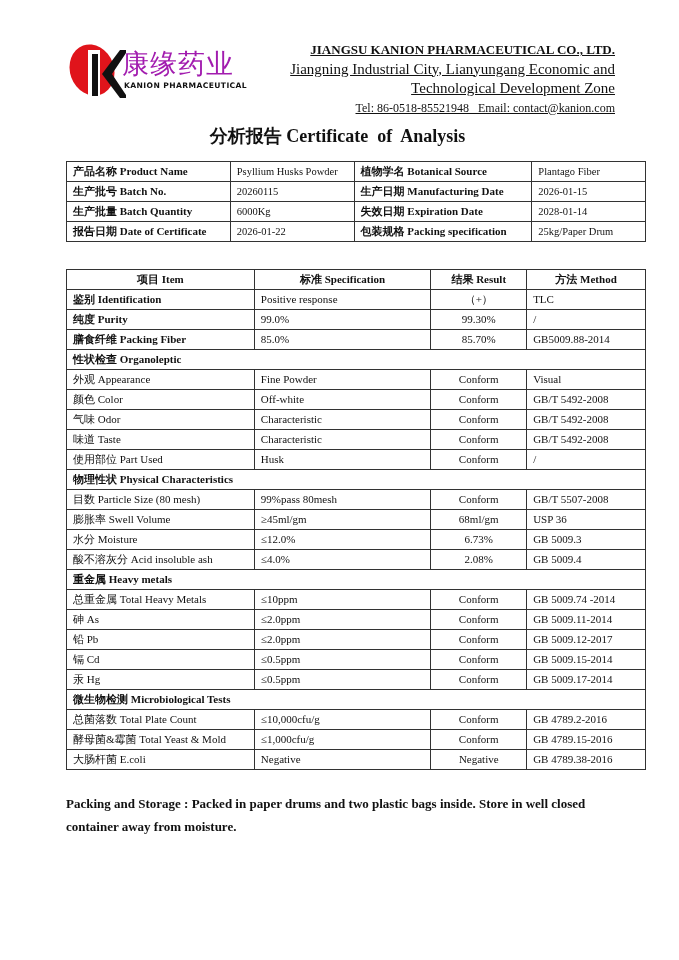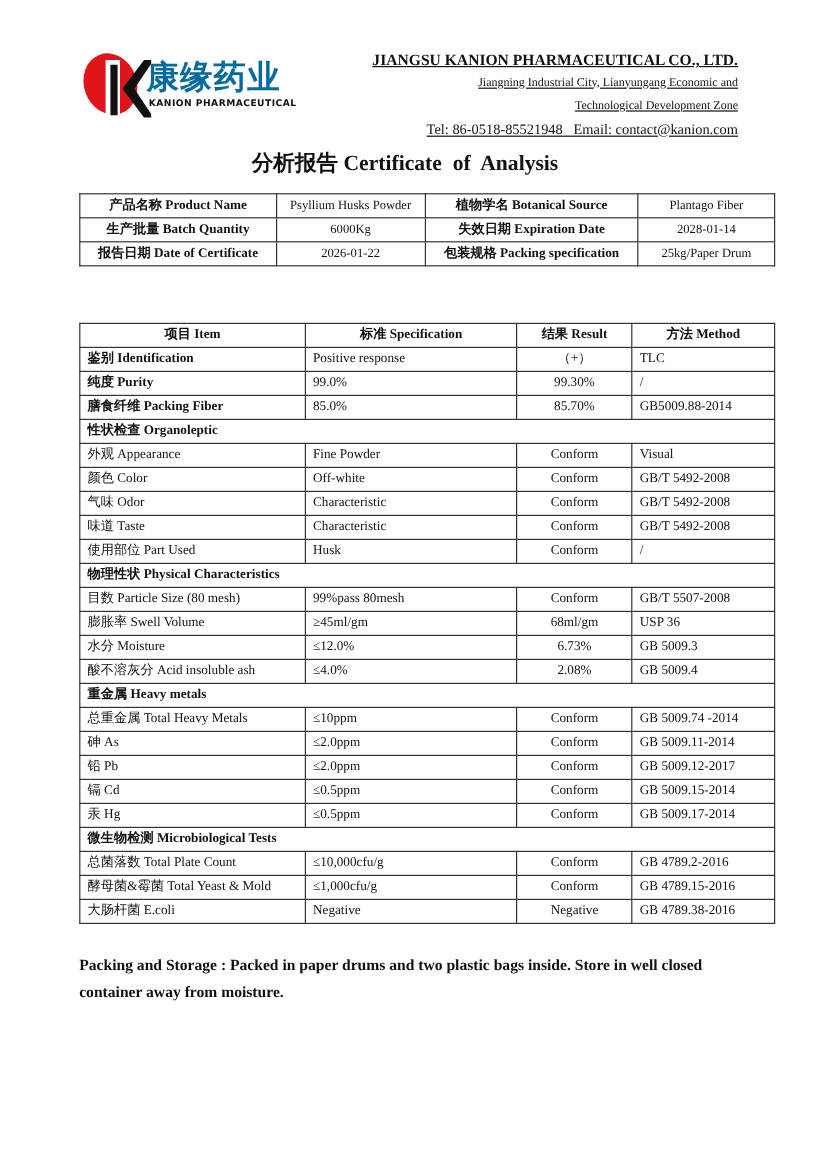--- a/index.html
+++ b/index.html
@@ -1,27 +1,27 @@
 <!DOCTYPE html>
 <html><head>
 <meta charset="utf-8">
 <style>
   html, body { margin:0; padding:0; background:#fff; }
   body { width:679px; height:960px; position:relative; overflow:hidden; font-family:"Liberation Serif", "DejaVu Serif", serif; color:#111; }
   .logo { position:absolute; left:66px; top:40px; width:200px; height:62px; }
-  .logo-cn { position:absolute; left:56px; top:6px; font-family:"DejaVu Sans", sans-serif; font-weight:bold; font-size:27px; letter-spacing:1px; color:#0369a1; }
+  .logo-cn { position:absolute; left:56px; top:6px; font-family:"DejaVu Sans", sans-serif; font-weight:normal; font-size:27px; letter-spacing:1px; color:#a21caf; }
   .logo-en { position:absolute; left:58px; top:41px; font-family:"DejaVu Sans", sans-serif; font-size:7.6px; font-weight:bold; letter-spacing:0.4px; color:#111; }
   .company { position:absolute; right:64px; top:40px; text-align:right; font-size:13px; line-height:19.5px;text-decoration:underline; }
   .company .name { font-weight:bold; font-size:13px; }
-  .company .addr { font-size:10px; }
+  .company .addr { font-size:15px; }
   .company .contact { font-size:12px; }
   .title { position:absolute; left:0; width:675px; top:124px; text-align:center; font-size:18px; font-weight:bold; }
   table { border-collapse:collapse; position:absolute; left:66px; width:580px; font-size:11px; }
   td, th { border:1px solid #333; padding:0 6px; height:19px; line-height:19px; white-space:nowrap; }
-  .info { top:161px;text-align:center; }
+  .info { top:161px; }
   .info td.k { font-weight:bold; font-size:11px; }
   .info td.v { font-size:10.5px; }
   .spec { top:269px;border-radius:20px; }
   .spec th { font-weight:bold; text-align:center; font-size:11px; }
   .spec td.c { text-align:center; }
   .spec td.b { font-weight:bold; }
   .spec tr.sec td { font-weight:bold;margin-left:24px; }
   .footer { position:absolute; left:66px; top:792px; width:560px; font-size:13px; font-weight:bold; line-height:23px; }
 </style>
 </head>
@@ -53,20 +53,26 @@
       <col style="width:124px">
       <col style="width:178px">
       <col style="width:114px">
     </colgroup>
   <tbody id="info-body">
       <tr>
         <td class="k">产品名称 Product Name</td>
         <td class="v">Psyllium Husks Powder</td>
         <td class="k">植物学名 Botanical Source</td>
         <td class="v">Plantago Fiber</td>
+      </tr>
+      <tr>
+        <td class="k">生产批号 Batch No.</td>
+        <td class="v">20260115</td>
+        <td class="k">生产日期 Manufacturing Date</td>
+        <td class="v">2026-01-15</td>
       </tr>
       <tr>
         <td class="k">生产批量 Batch Quantity</td>
         <td class="v">6000Kg</td>
         <td class="k">失效日期 Expiration Date</td>
         <td class="v">2028-01-14</td>
       </tr>
       <tr>
         <td class="k">报告日期 Date of Certificate</td>
         <td class="v">2026-01-22</td>

